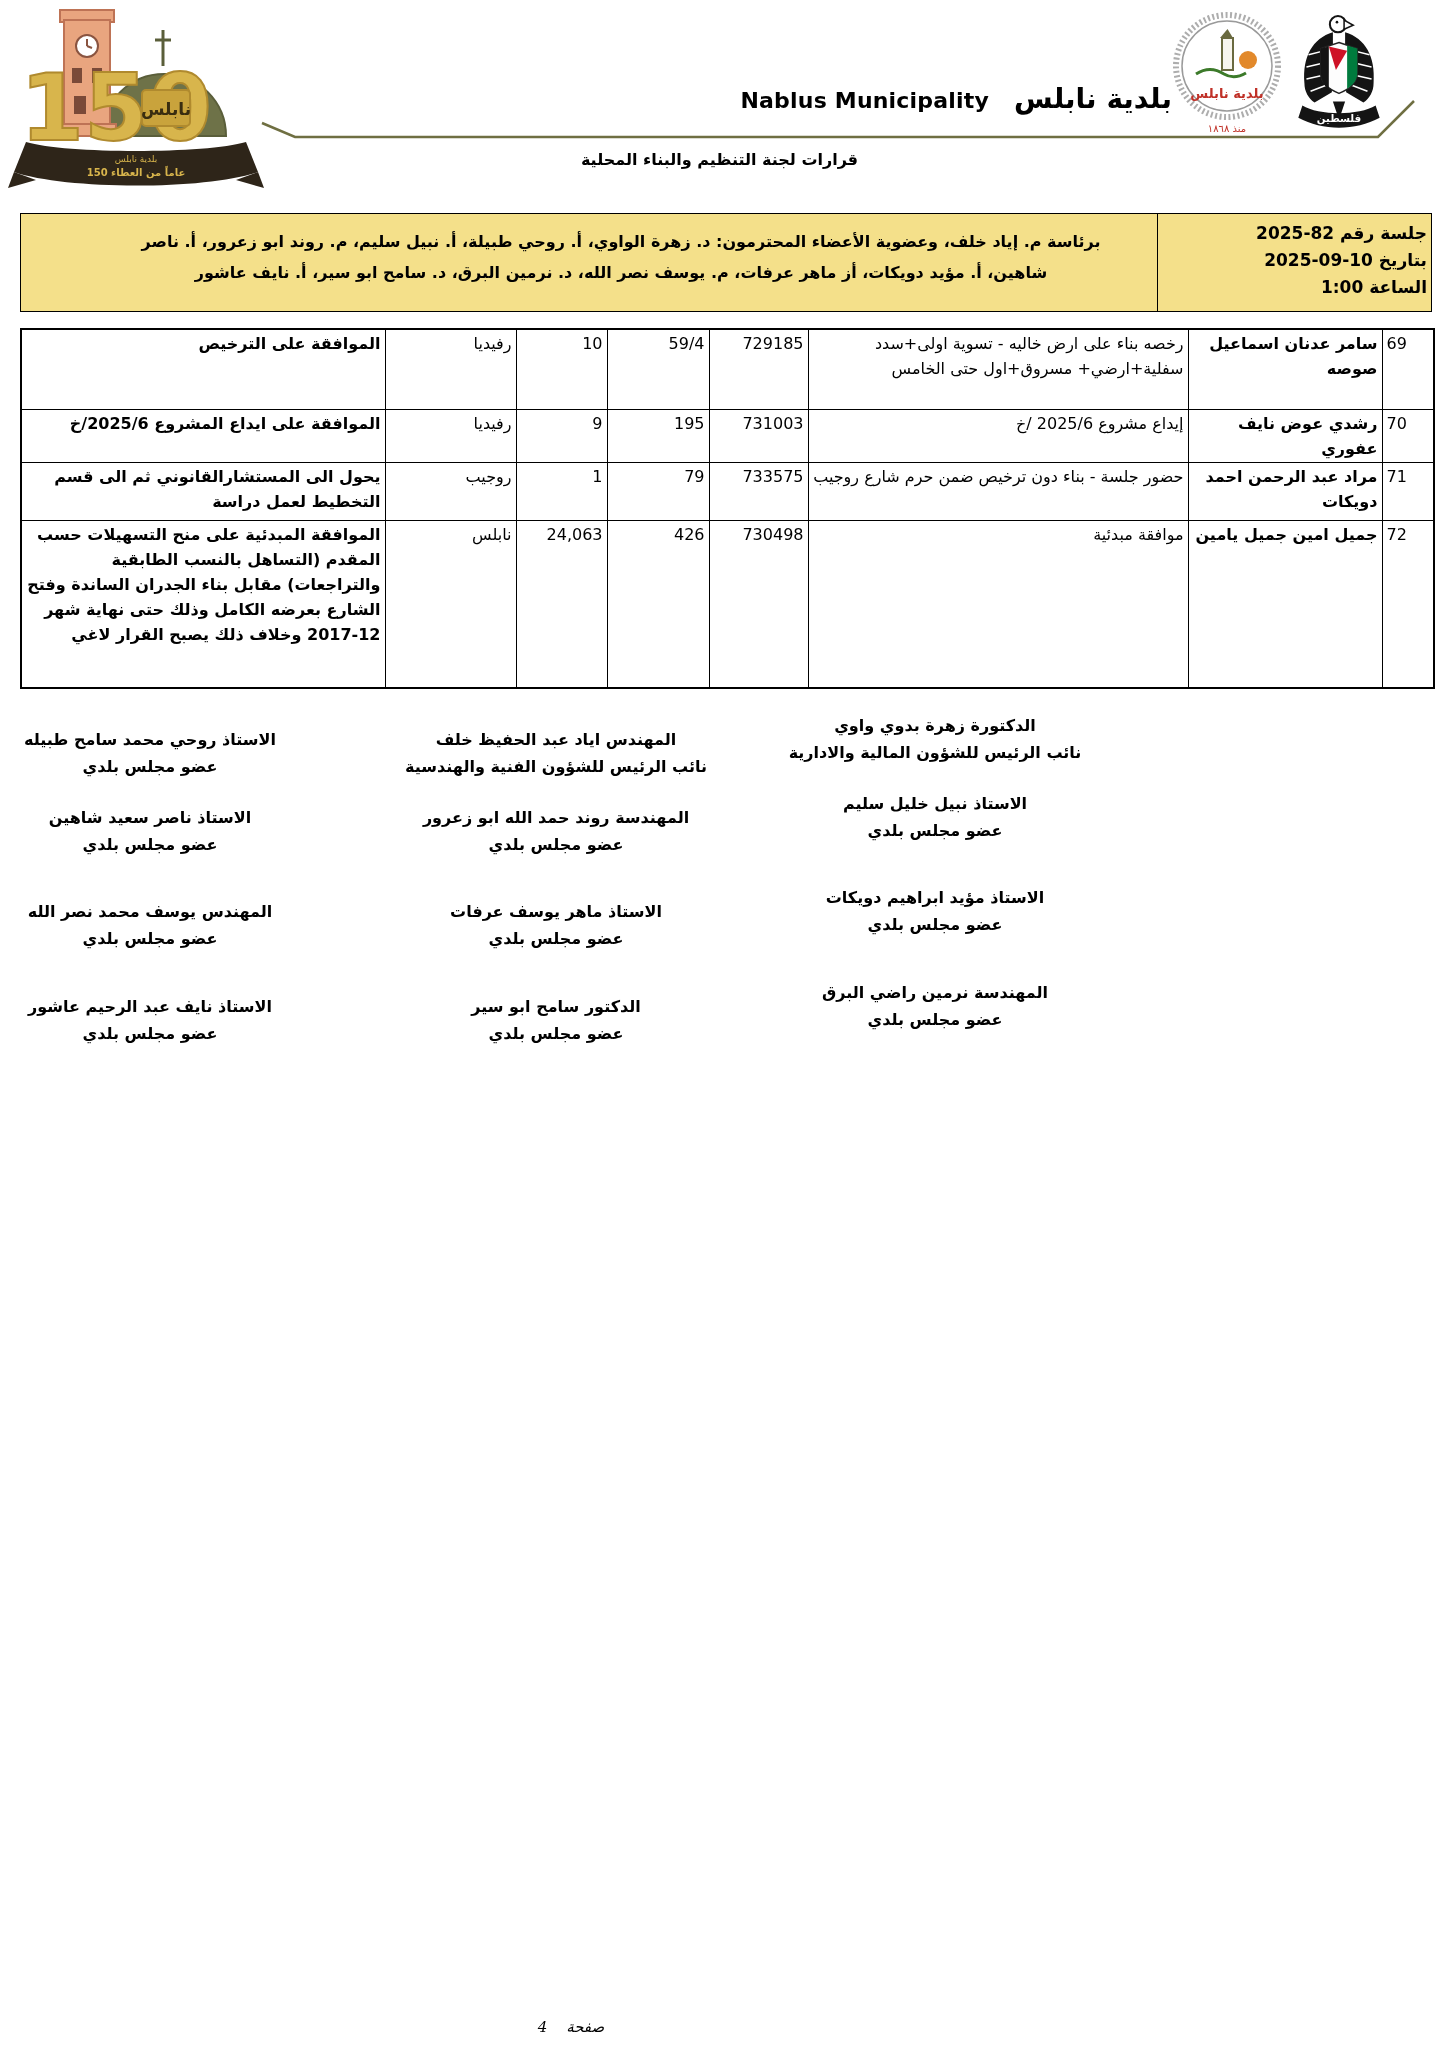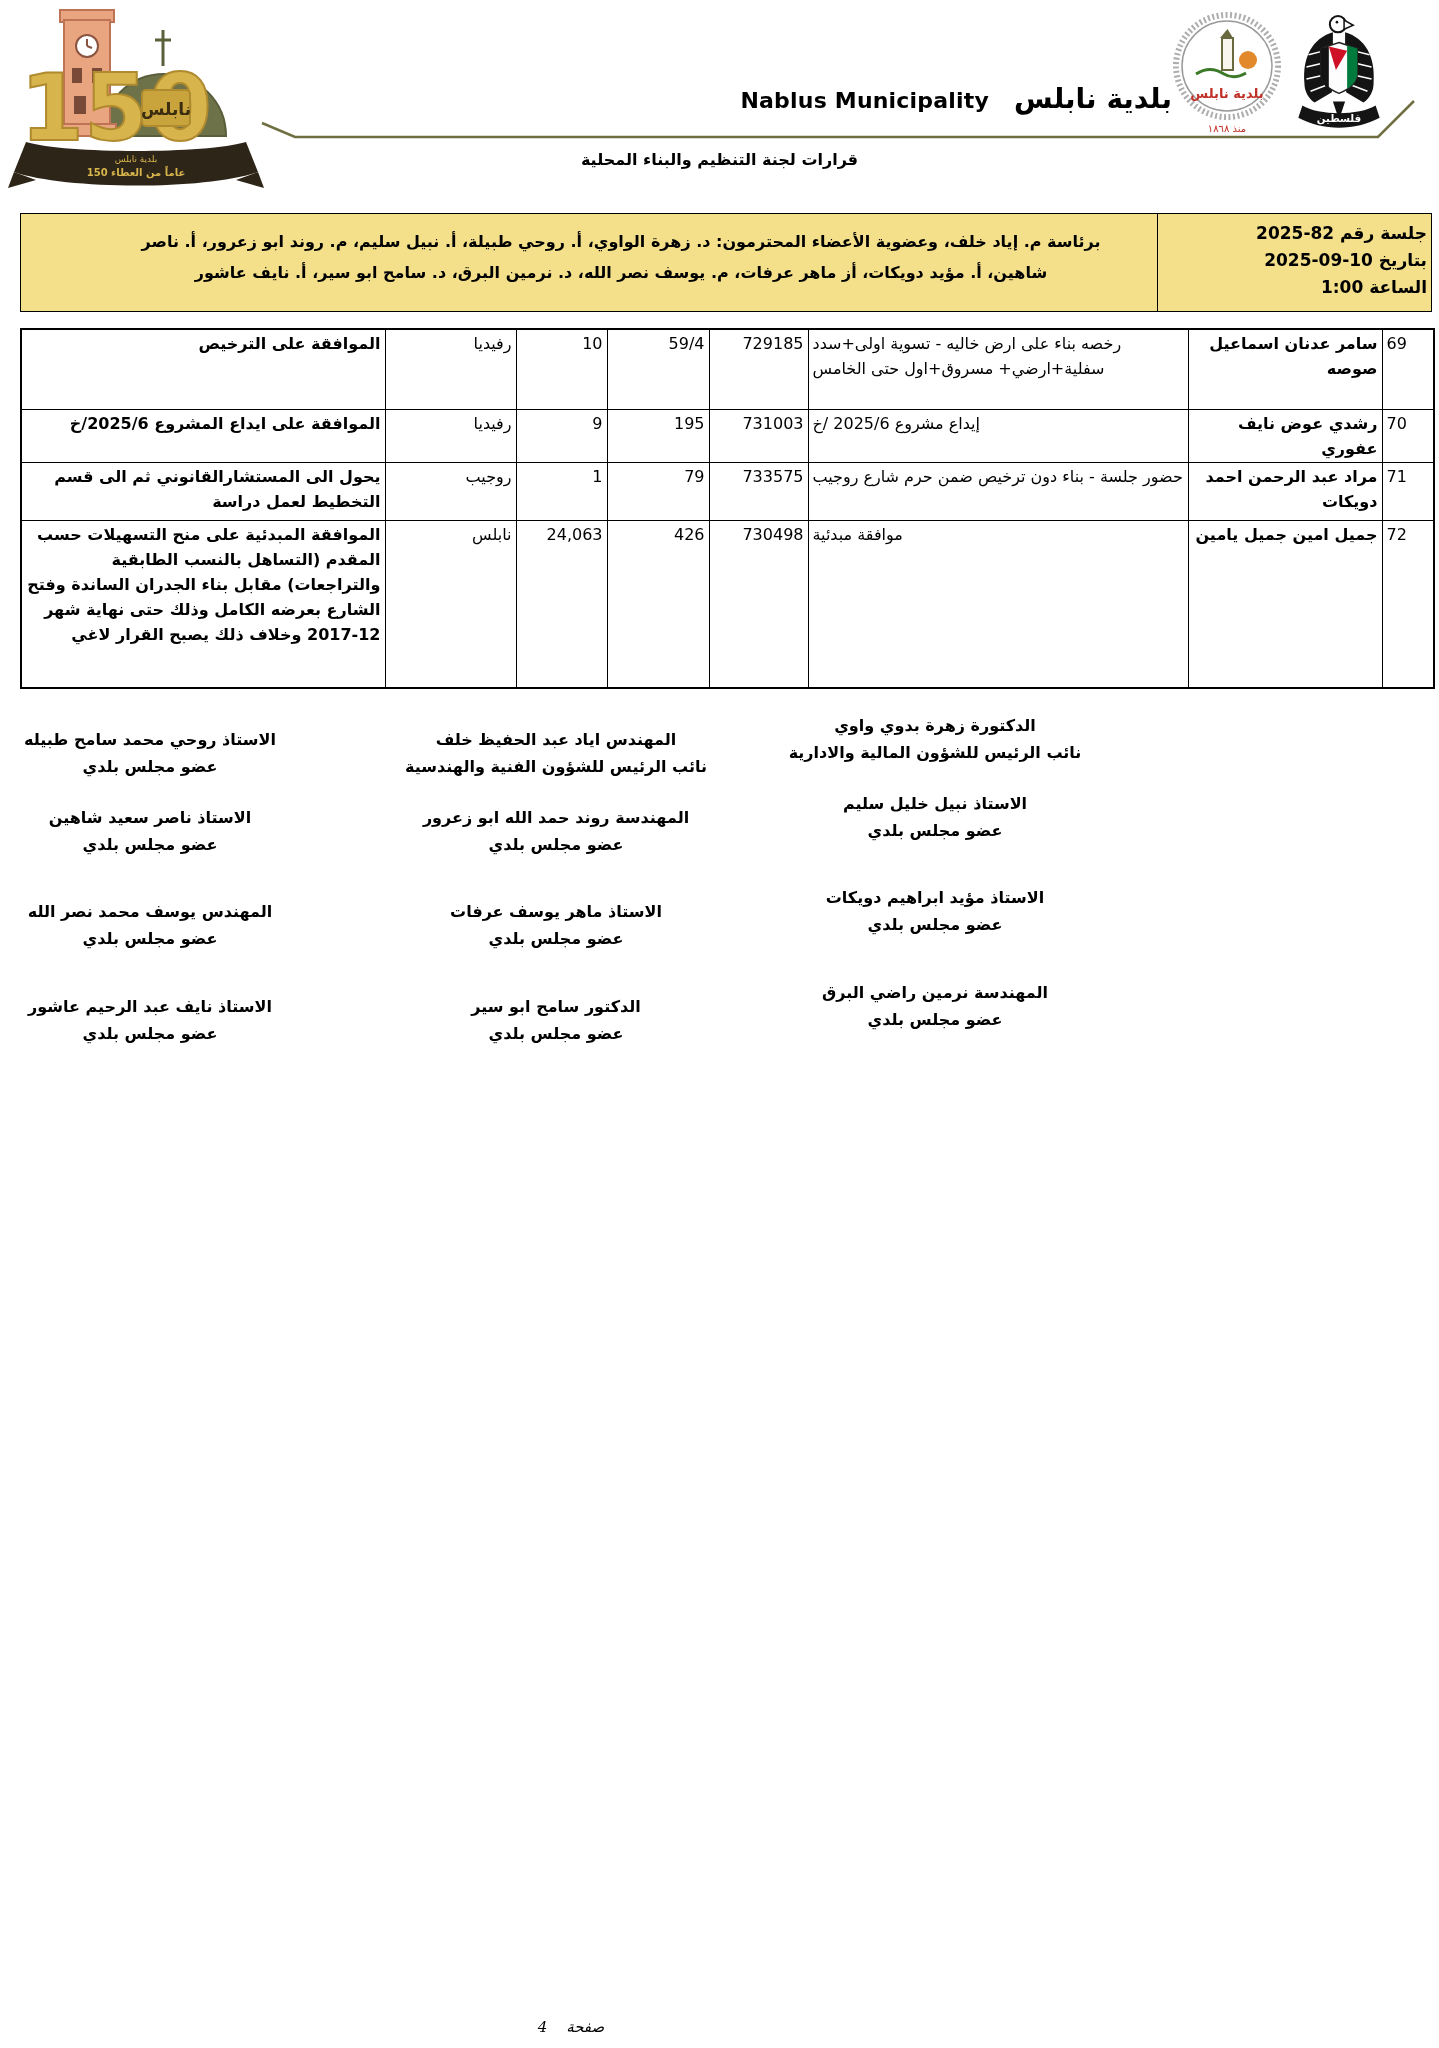--- a/index.html
+++ b/index.html
@@ -44,21 +44,21 @@
     border-collapse:collapse;table-layout:fixed;direction:rtl;
     font-size:16px;
   }
   .decisions td{
     border:1px solid #000;vertical-align:top;padding:1px 4px;
     line-height:25px;word-wrap:break-word;overflow:hidden;
   }
   .decisions{border:2px solid #000;}
   .c-no{text-align:left;margin-left:39px;}
   .c-name{font-weight:bold;text-align:right;}
-  .c-subject{text-align:left;}
+  .c-subject{text-align:right;}
   .c-num{text-align:right;direction:rtl;}
   .c-area{text-align:right;}
   .c-decision{font-weight:bold;text-align:right;}
   
   .sig{position:absolute;text-align:center;direction:rtl;font-weight:bold;font-size:16px;line-height:27px;}
   .sig-name{white-space:nowrap;}
   .sig-title{white-space:nowrap;}
   
   .page-footer{
     position:absolute;left:498px;top:2018px;width:70px;text-align:center;

